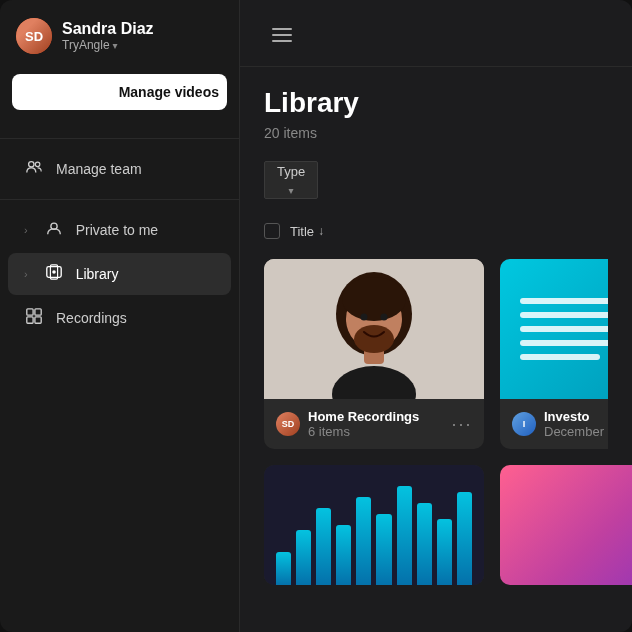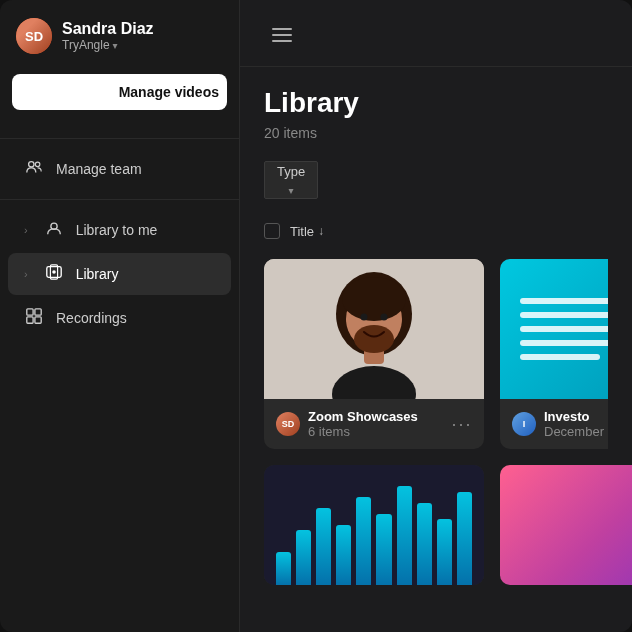--- a/index.html
+++ b/index.html
@@ -424,21 +424,21 @@
   <div class="nav-group-divider"></div>
 
   <div class="nav-item">
     <span class="expand-arrow">›</span>
     <span class="nav-icon">
       <svg width="18" height="18" viewBox="0 0 20 20" fill="none">
         <circle cx="10" cy="8" r="3.5" stroke="#ccc" stroke-width="1.5"></circle>
         <path d="M3 17c0-4 3-6 7-6s7 2 7 6" stroke="#ccc" stroke-width="1.5" fill="none"></path>
       </svg>
     </span>
-    <span class="nav-item-label">Library to me</span>
+    <span class="nav-item-label">Private to me</span>
   </div>
 
   <div class="nav-item active">
     <span class="expand-arrow">›</span>
     <span class="nav-icon">
       <svg width="18" height="18" viewBox="0 0 20 20" fill="none">
         <rect x="2" y="4" width="16" height="12" rx="2" stroke="#fff" stroke-width="1.5"></rect>
         <rect x="6" y="2" width="8" height="16" rx="1.5" stroke="#fff" stroke-width="1.3"></rect>
         <circle cx="10" cy="10" r="2" fill="#fff"></circle>
       </svg>
@@ -511,21 +511,21 @@
 
             <circle cx="100" cy="58" r="3.5" fill="#1a1a1a"></circle>
             <circle cx="120" cy="58" r="3.5" fill="#1a1a1a"></circle>
 
             <path d="M100 73 Q110 82 120 73" stroke="#2a0a00" stroke-width="2" fill="none" stroke-linecap="round"></path>
           </svg>
         </div>
         <div class="card-footer">
           <div class="card-avatar">SD</div>
           <div class="card-info">
-            <div class="card-name">Zoom Showcases</div>
+            <div class="card-name">Home Recordings</div>
             <div class="card-sub">6 items</div>
           </div>
           <div class="card-more">···</div>
         </div>
       </div>
 
       <div class="card">
         <div class="card-thumb-cyan">
           <div class="doc-lines">
             <div class="doc-line" style="width:120px;"></div>

